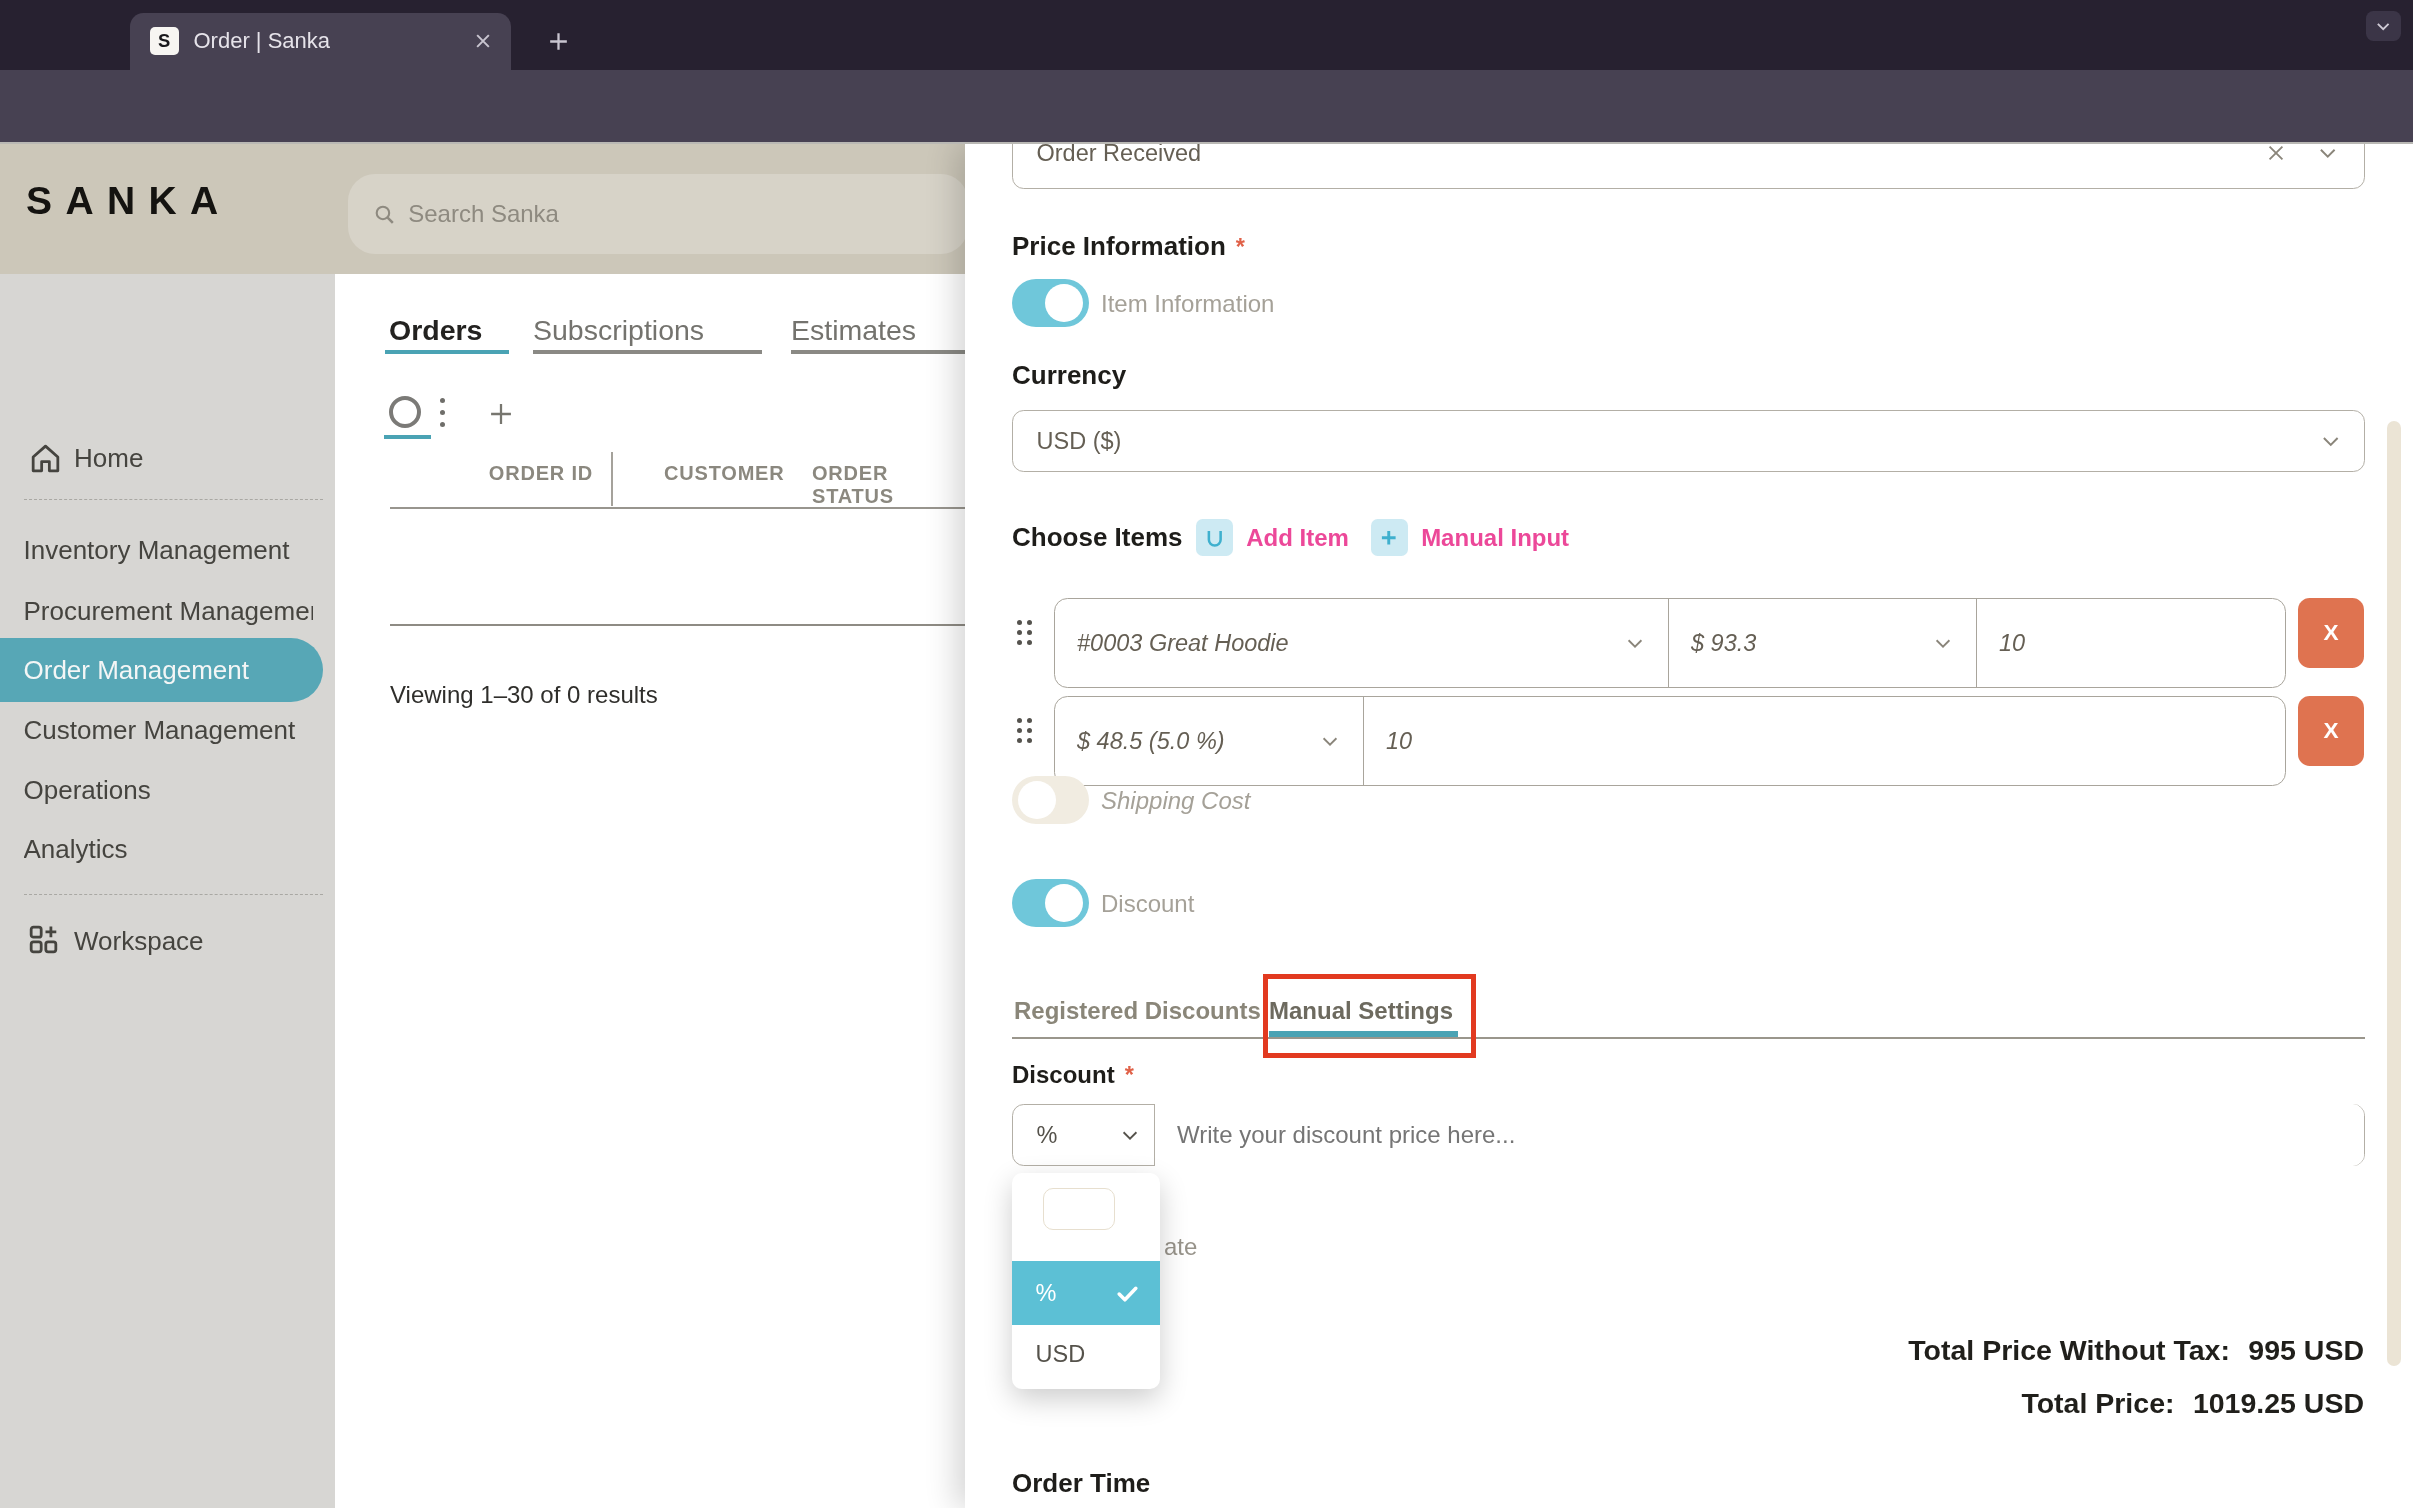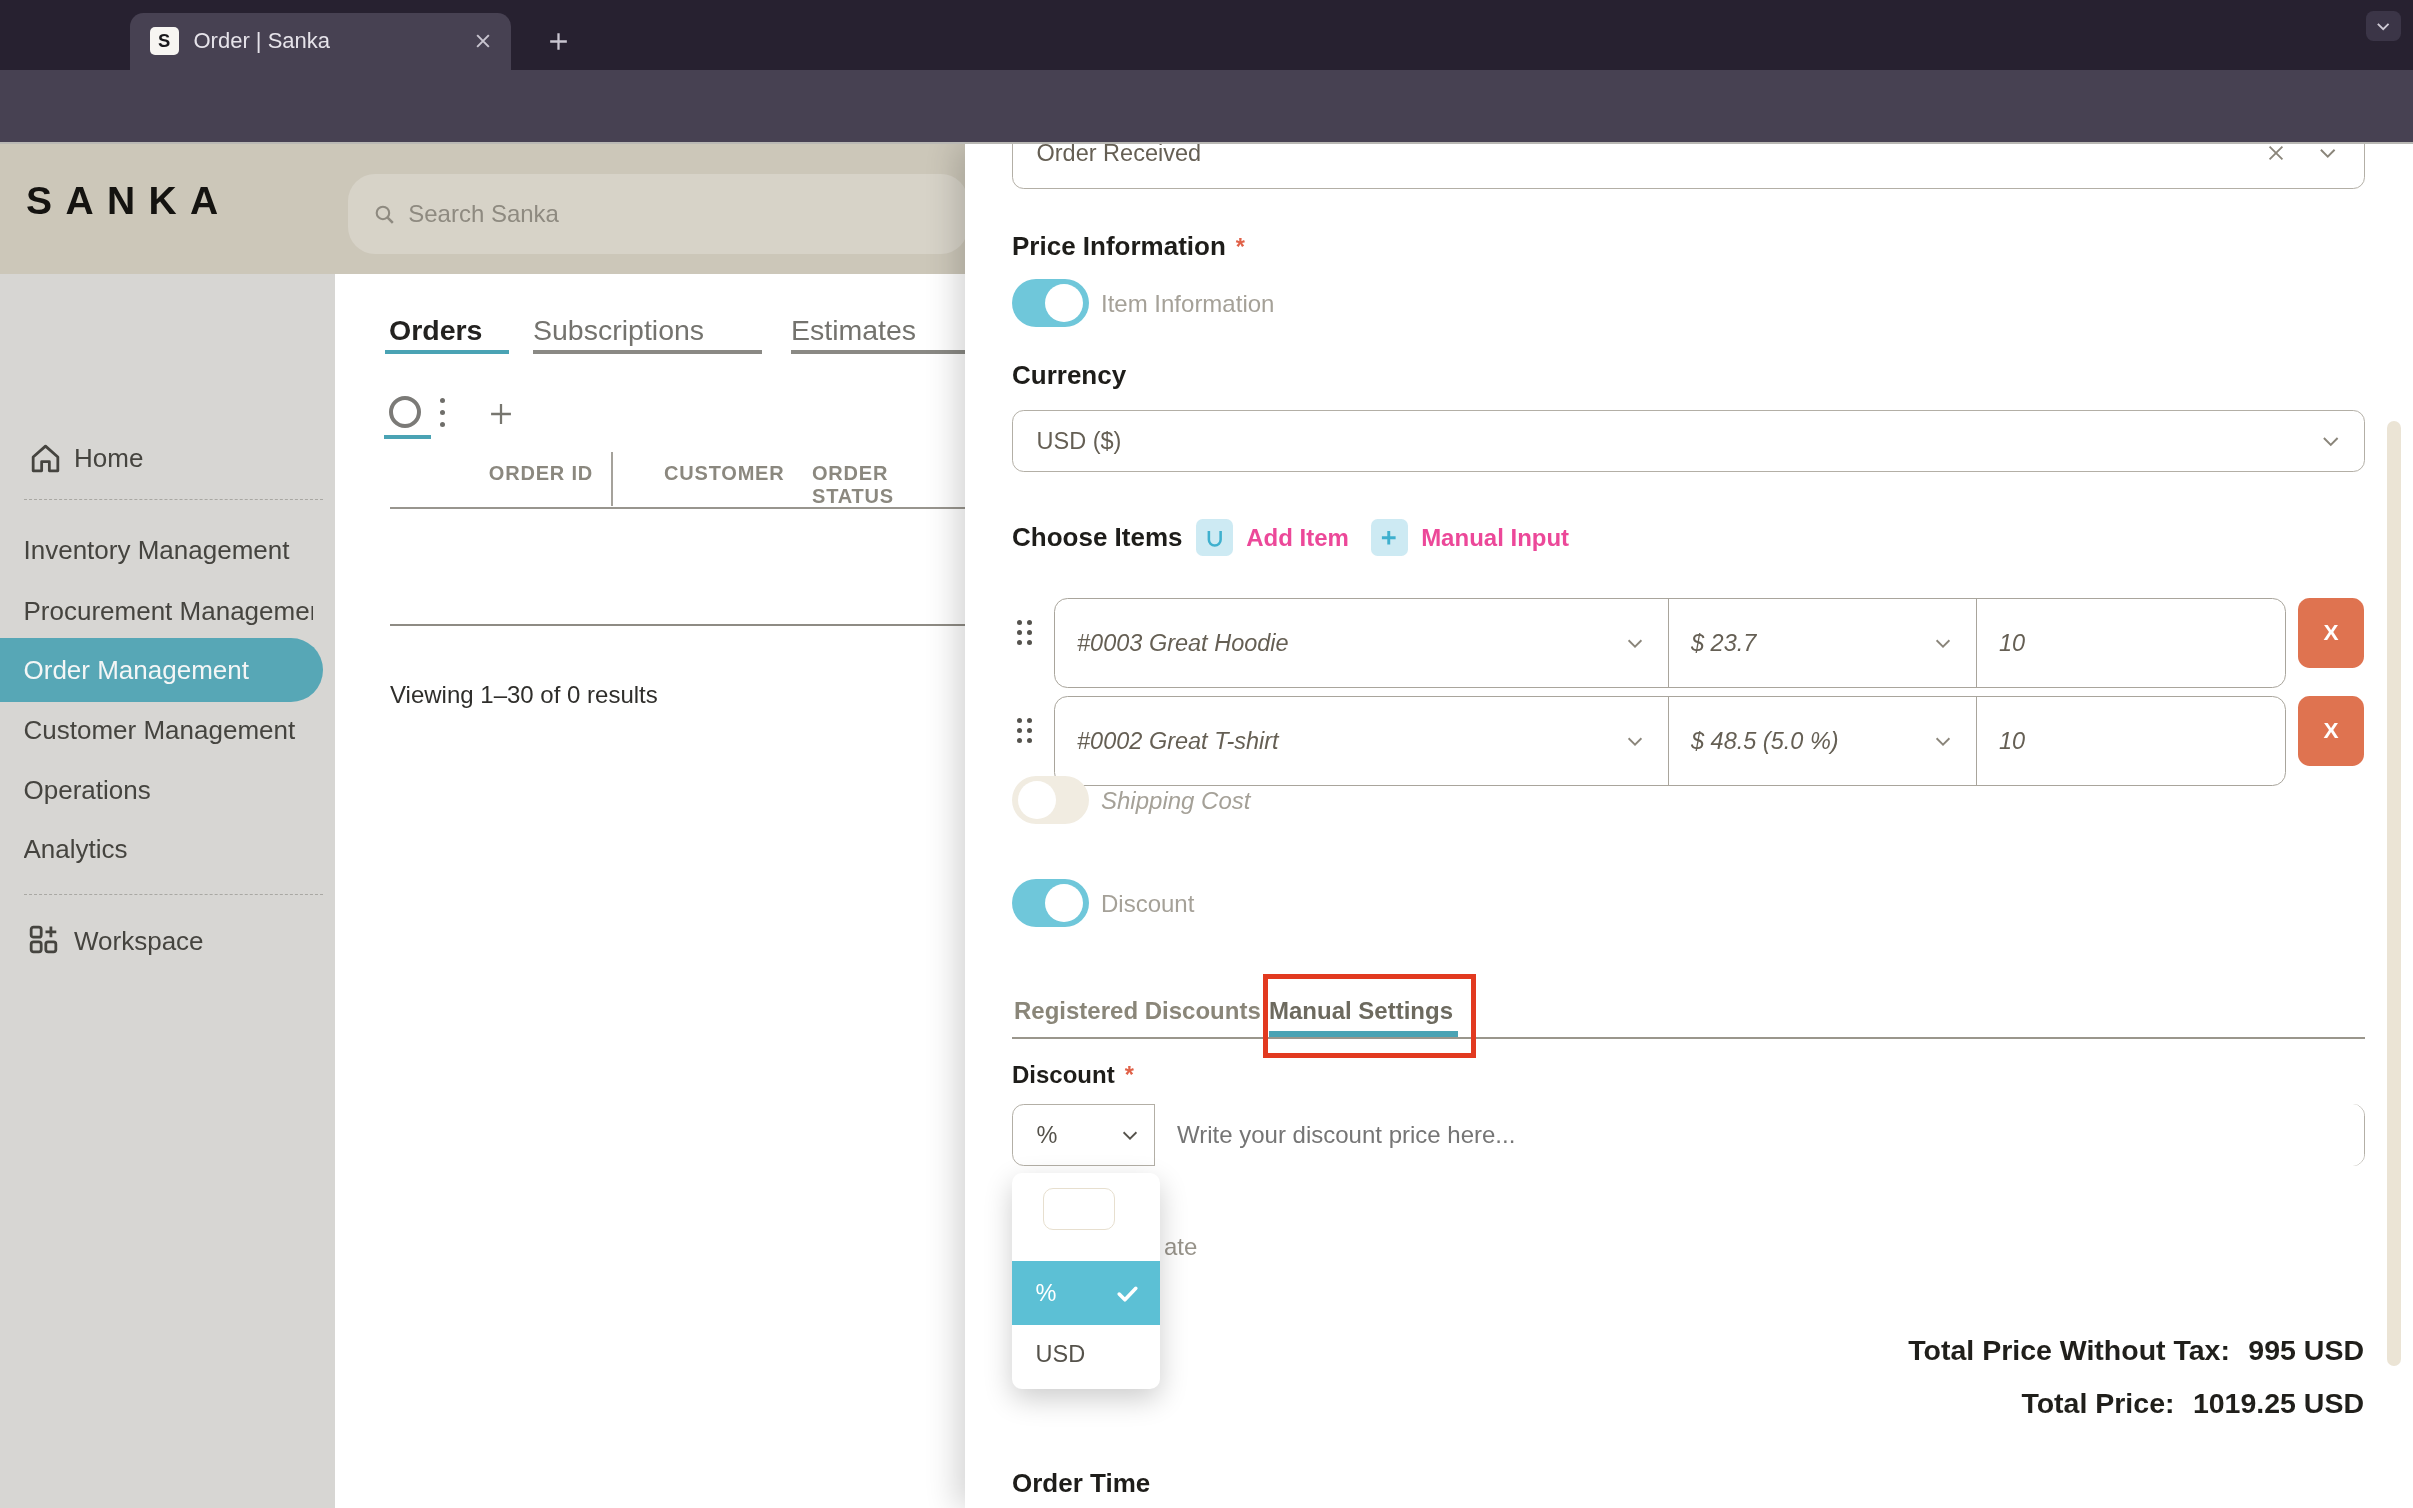--- a/index.html
+++ b/index.html
@@ -309,21 +309,21 @@
       <div class="itemrow" style="top:454px;">
         <div class="cell" style="width:613px;">
           <span style="margin-left:22px;">#0003 Great Hoodie</span>
           <div class="chevwrap">
               <svg width="22" height="22" viewBox="0 0 24 24">
                 <path d="M5 9l7 7 7-7" stroke="#8a857a" stroke-width="2" fill="none"></path>
               </svg>
             </div>
         </div>
         <div class="cell" style="width:308px;">
-          <span style="margin-left:22px;">$ 23.7</span>
+          <span style="margin-left:22px;">$ 93.3</span>
           <div class="chevwrap">
               <svg width="22" height="22" viewBox="0 0 24 24">
                 <path d="M5 9l7 7 7-7" stroke="#8a857a" stroke-width="2" fill="none"></path>
               </svg>
             </div>
         </div>
         <div class="cell" style="flex:1;">
           <span style="margin-left:22px;">10</span>
         </div>
       </div>
@@ -331,28 +331,20 @@
 
       <div class="drag" style="top:574px;">
           <i></i>
           <i></i>
           <i></i>
           <i></i>
           <i></i>
           <i></i>
         </div>
       <div class="itemrow" style="top:552px;">
-        <div class="cell" style="width:613px;">
-          <span style="margin-left:22px;">#0002 Great T-shirt</span>
-          <div class="chevwrap">
-              <svg width="22" height="22" viewBox="0 0 24 24">
-                <path d="M5 9l7 7 7-7" stroke="#8a857a" stroke-width="2" fill="none"></path>
-              </svg>
-            </div>
-        </div>
         <div class="cell" style="width:308px;">
           <span style="margin-left:22px;">$ 48.5 (5.0 %)</span>
           <div class="chevwrap">
               <svg width="22" height="22" viewBox="0 0 24 24">
                 <path d="M5 9l7 7 7-7" stroke="#8a857a" stroke-width="2" fill="none"></path>
               </svg>
             </div>
         </div>
         <div class="cell" style="flex:1;">
           <span style="margin-left:22px;">10</span>

